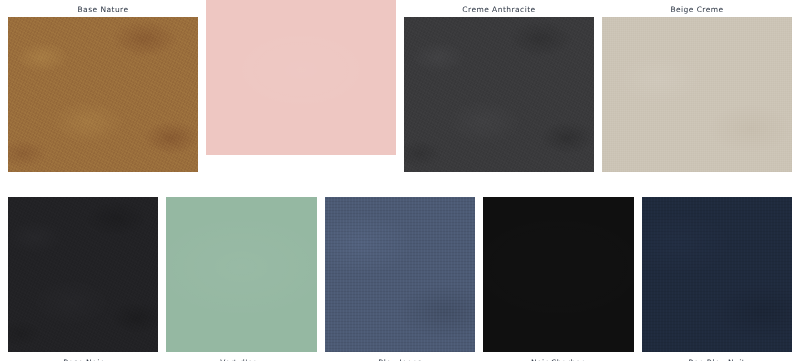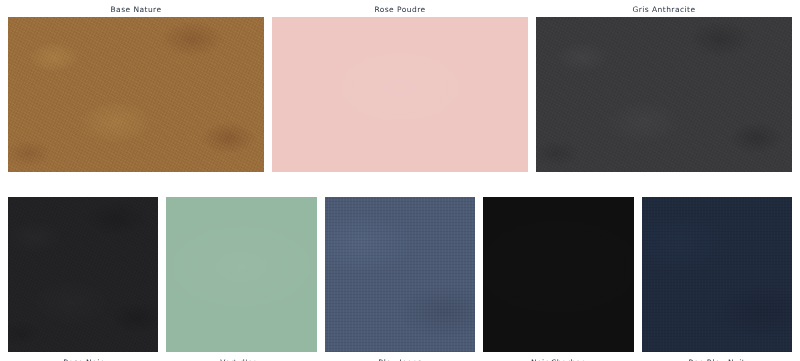--- a/index.html
+++ b/index.html
@@ -120,26 +120,29 @@
 <body style="background-color: rgb(255, 255, 255);">
 
 <div id="palette-board">
 
   <div class="swatch-row" id="row-top">
     <div class="swatch-cell">
       <div class="swatch-label" style="color: rgb(43, 52, 66);">Base Nature</div>
       <div class="swatch-tile tex-suede" style="background-color: rgb(154, 110, 60);"></div>
     </div>
     <div class="swatch-cell">
-      <div class="swatch-label" style="color: rgb(43, 52, 66);">Rose Poudre</div>
       <div class="swatch-tile tex-flat" style="background-color: rgb(238, 199, 194);"></div>
     </div>
     <div class="swatch-cell">
-      <div class="swatch-label" style="color: rgb(43, 52, 66);">Gris Anthracite</div>
+      <div class="swatch-label" style="color: rgb(43, 52, 66);">Creme Anthracite</div>
       <div class="swatch-tile tex-suede" style="background-color: rgb(58, 58, 60);"></div>
+    </div>
+    <div class="swatch-cell">
+      <div class="swatch-label" style="color: rgb(43, 52, 66);">Beige Creme</div>
+      <div class="swatch-tile tex-grain" style="background-color: rgb(204, 196, 182);"></div>
     </div>
   </div>
 
   <div class="swatch-row" id="row-bottom">
     <div class="swatch-cell">
       <div class="swatch-tile tex-suede" style="background-color: rgb(34, 34, 37);"></div>
       <div class="swatch-label" style="color: rgb(43, 52, 66);">Base Noir</div>
     </div>
     <div class="swatch-cell">
       <div class="swatch-tile tex-flat" style="background-color: rgb(149, 184, 162);"></div>

